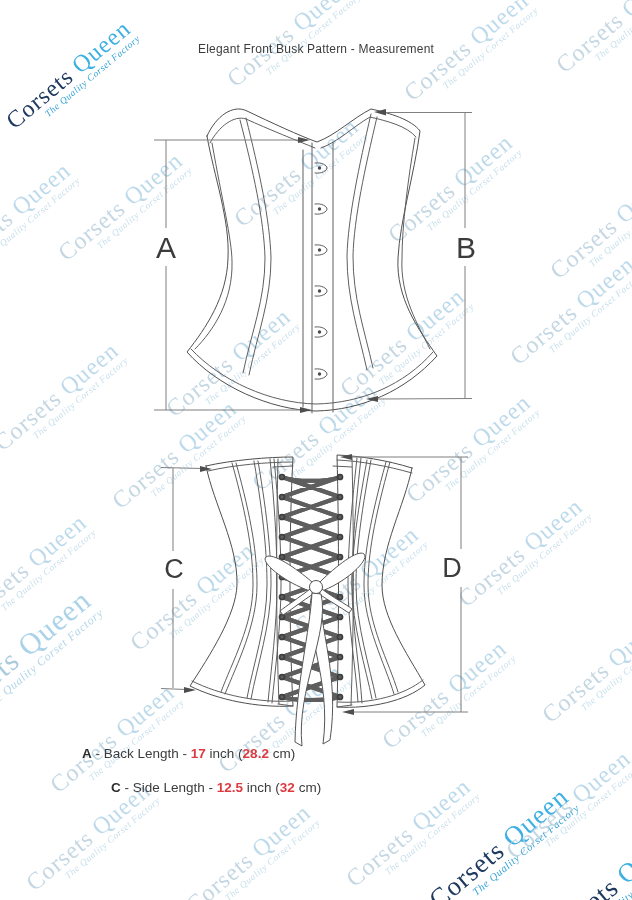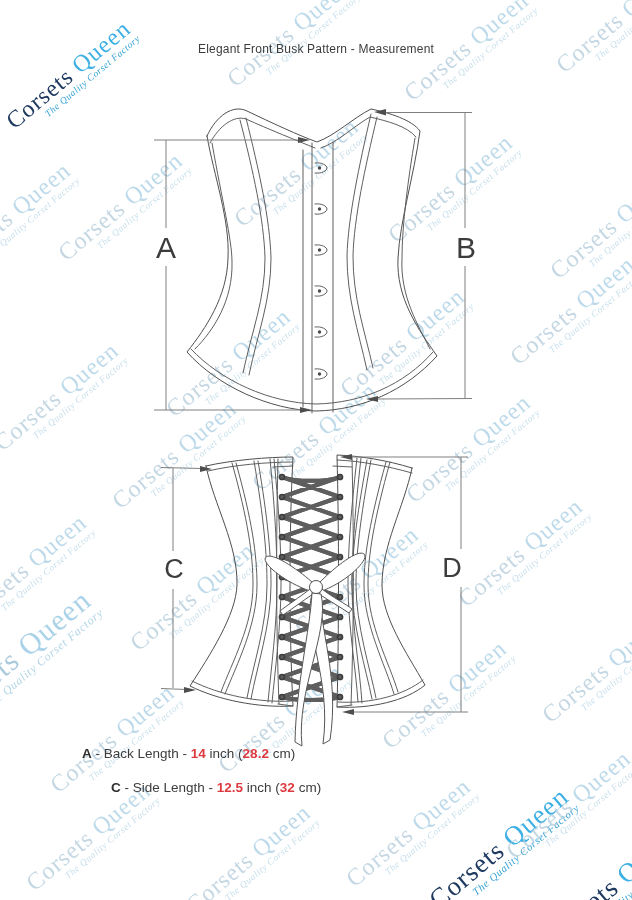--- a/index.html
+++ b/index.html
@@ -353,19 +353,19 @@
         <polygon class="arw" points="342,712 354,709 354,715"></polygon>
       </g>
     </g>
 
     <text class="lbl" x="166" y="258" font-size="30" text-anchor="middle">A</text>
     <text class="lbl" x="466" y="258" font-size="30" text-anchor="middle">B</text>
     <text class="lbl" x="174" y="578" font-size="27" text-anchor="middle">C</text>
     <text class="lbl" x="452" y="577" font-size="27" text-anchor="middle">D</text>
   </svg>
 
-  <div class="legend-item" style="left:82px;top:746px;"><span class="letter">A</span><span> - Back Length - </span><span class="num">14</span><span> inch (</span><span class="num">28.2</span><span> cm)</span></div>
+  <div class="legend-item" style="left:82px;top:746px;"><span class="letter">A</span><span> - Back Length - </span><span class="num">17</span><span> inch (</span><span class="num">28.2</span><span> cm)</span></div>
 
 
   <div class="legend-item" style="left:82px;top:780px;margin-left:29px;"><span class="letter">C</span><span> - Side Length - </span><span class="num">12.5</span><span> inch (</span><span class="num">32</span><span> cm)</span></div>
 
 
 </div>
 
 </body></html>

